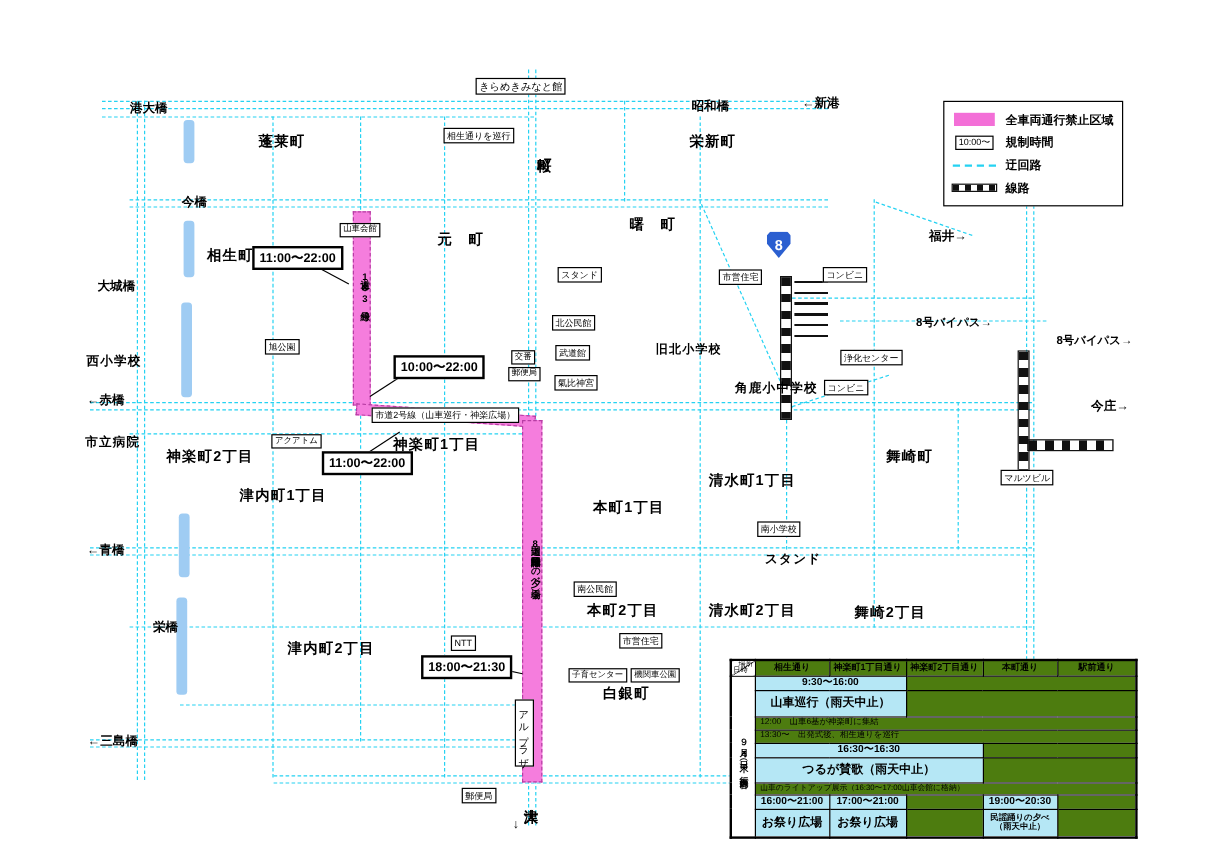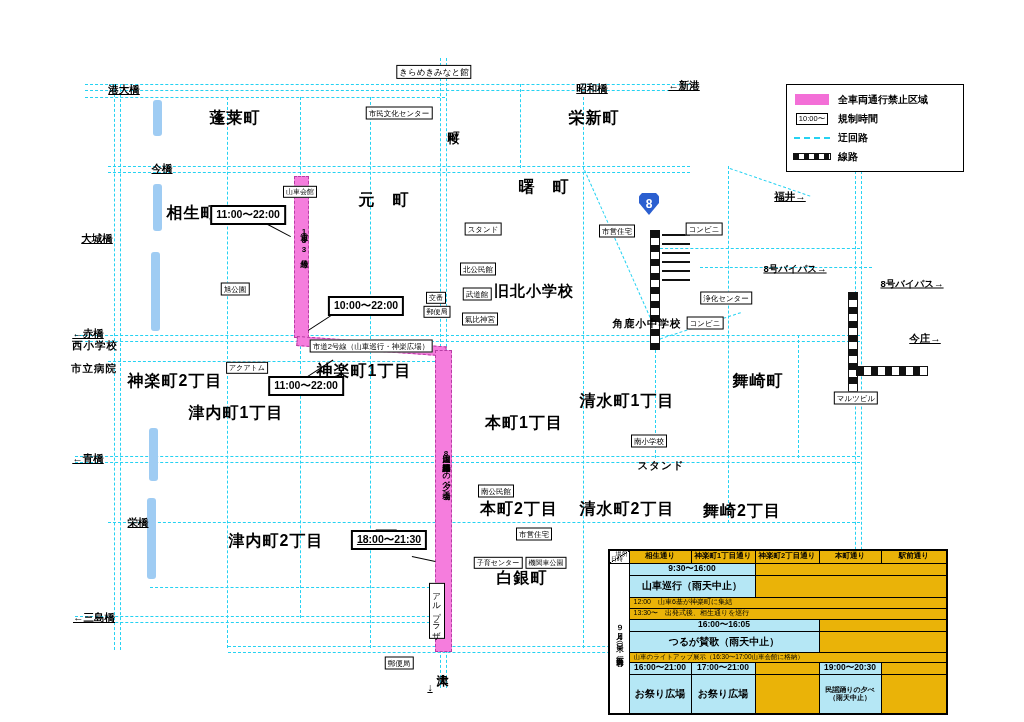--- a/index.html
+++ b/index.html
@@ -19,50 +19,50 @@
   
   .pink { position:absolute; background:#f57ddd; border:1px dashed #b73da4; box-sizing:border-box; z-index:2; }
   
   .rail-v { position:absolute; background:repeating-linear-gradient(180deg,#111 0 7px,#fff 7px 14px); border:1px solid #111; z-index:3; }
   .rail-h { position:absolute; background:repeating-linear-gradient(90deg,#111 0 7px,#fff 7px 14px); border:1px solid #111; z-index:3; }
   .rail-comb { position:absolute; background:repeating-linear-gradient(180deg,#111 0 2px,transparent 2px 9px); z-index:3; }
   
   .arrow { position:absolute; border-top:1.5px solid #000; transform-origin:left top; z-index:4; }
   
   .lb { position:absolute; transform:translate(-50%,-50%); white-space:nowrap; z-index:5; }
-  .town  { font-size:16px; font-weight:bold; letter-spacing:1px; }
+  .town  { font-size:12px; font-weight:bold; letter-spacing:1px; }
   .vtown { writing-mode:vertical-rl; text-orientation:upright; font-size:12px; font-weight:bold; }
-  .edge  { font-size:10.5px; font-weight:bold;text-decoration:underline; }
+  .edge  { font-size:10.5px; font-weight:bold; }
   .box   { font-size:8.5px; background:#fff; border:1px solid #000; padding:1px 2px; line-height:1.2; }
   .vbox  { writing-mode:vertical-rl; text-orientation:upright; font-size:8.5px; background:#fff; border:1px solid #000; padding:3px 1px; }
   .roadv { writing-mode:vertical-rl; text-orientation:upright; font-size:8px; font-weight:bold; }
   .time  { font-size:10.5px; font-weight:bold; background:#fff; border:2px solid #000; padding:1px 4px; z-index:6; }
   .shield{ width:20px; height:22px; background:#2b5fd0; color:#fff; font-size:12px; font-weight:bold;
            display:flex; align-items:center; justify-content:center;
            clip-path:polygon(50% 100%,0% 45%,0% 15%,15% 0%,85% 0%,100% 15%,100% 45%); z-index:6; }
   
   #title-box { position:absolute; left:548px; top:45px; width:388px; height:30px; background:#fff;
     border:2px solid #000; display:flex; align-items:center; justify-content:center; gap:8px; z-index:10; }
   #title-box .t-main, #title-box .t-date { font-size:15px; font-weight:bold; }
   #title-box .t-time { font-size:17px; font-weight:bold; font-style:italic; font-family:"DejaVu Serif",serif; }
   
-  #legend { position:absolute; left:786px; top:84px; width:178px; height:88px; background:#fff;
+  #legend { position:absolute; left:786px; top:84px; width:150px; height:88px; background:#fff;
     border:1.5px solid #000; z-index:10; padding:5px 6px; box-sizing:border-box; }
   .leg-row { display:flex; align-items:center; height:19px; gap:7px; }
   .leg-sw { flex:0 0 38px; display:flex; justify-content:center; align-items:center; }
   .leg-label { font-size:10px; font-weight:bold; }
   .sw-pink { width:34px; height:11px; background:#f36fd7; }
   .sw-time { font-size:7.5px; border:1px solid #000; padding:0 2px; background:#fff; }
   .sw-detour { width:36px; border-top:2px dashed #25d2f2; }
   .sw-rail { width:36px; height:5px; background:repeating-linear-gradient(90deg,#111 0 5px,#fff 5px 10px); border:1px solid #111; }
   
   #sched { position:absolute; left:608px; top:549px; z-index:10; background:#fff;
     border-collapse:collapse; table-layout:fixed; }
   #sched td { border:1px solid #000; padding:0; text-align:center; vertical-align:middle;
-    overflow:hidden; background:#eab308; line-height:1.15; }
+    overflow:hidden; background:#4d7c0f; line-height:1.15; }
   #sched { border:2px solid #000; }
   #sched td.hd { font-size:7.5px; font-weight:bold; }
   #sched td.cy { background:#b5e7f5; }
   #sched td.ct { font-size:8.5px; font-weight:bold; }
   #sched td.ev { font-size:10px; font-weight:bold; }
   #sched td.ev2{ font-size:7px; font-weight:bold; }
   #sched td.note { font-size:7px; text-align:left; padding-left:4px; }
   #sched td.corner { position:relative;
     background:linear-gradient(to bottom right, #fff 48%, #000 49%, #000 51%, #fff 52%); }
   #sched td.corner .cp { position:absolute; top:0; right:1px; font-size:6px; }
@@ -137,42 +137,42 @@
       <div class="lb town" style="left: 236px; top: 413px;">津内町1丁目</div>
       <div class="lb town" style="left: 524px; top: 423px;">本町1丁目</div>
       <div class="lb town" style="left: 627px; top: 401px;">清水町1丁目</div>
       <div class="lb town" style="left: 758px; top: 381px;">舞崎町</div>
       <div class="lb town" style="left: 236px; top: 541px; margin-left: 40px;">津内町2丁目</div>
       <div class="lb town" style="left: 519px; top: 509px;">本町2丁目</div>
       <div class="lb town" style="left: 627px; top: 509px;">清水町2丁目</div>
       <div class="lb town" style="left: 742px; top: 511px;">舞崎2丁目</div>
       <div class="lb town" style="left: 522px; top: 578px;">白銀町</div>
       <div class="lb town" style="left: 94px; top: 369px; font-size: 10.5px;">市立病院</div>
-      <div class="lb town" style="left: 95px; top: 301px; font-size: 10.5px; margin-top: 45px;">西小学校</div>
-      <div class="lb town" style="left: 534px; top: 291px; font-size: 15px;">旧北小学校</div>
+      <div class="lb town" style="left: 95px; top: 301px; font-size: 10.5px;">西小学校</div>
+      <div class="lb town" style="left: 574px; top: 291px; font-size: 10px;">旧北小学校</div>
       <div class="lb town" style="left: 647px; top: 324px; font-size: 10.5px;">角鹿小中学校</div>
       <div class="lb town" style="left: 661px; top: 466px; font-size: 10.5px;">スタンド</div>
       <div class="lb vtown" style="left: 453px; top: 122px;">桜町</div>
       <div class="lb vtown" style="left: 442px; top: 664px;">大津</div>
       <div class="lb edge" style="left: 430px; top: 687px;">↓</div>
       <div class="lb edge" style="left: 124px; top: 90px;">港大橋</div>
       <div class="lb edge" style="left: 592px; top: 89px;">昭和橋</div>
       <div class="lb edge" style="left: 684px; top: 86px;">←新港</div>
       <div class="lb edge" style="left: 162px; top: 169px;">今橋</div>
       <div class="lb edge" style="left: 790px; top: 197px;">福井→</div>
       <div class="lb edge" style="left: 97px; top: 239px;">大城橋</div>
       <div class="lb edge" style="left: 88px; top: 334px;">←赤橋</div>
       <div class="lb edge" style="left: 795px; top: 269px; font-size: 9.5px;">8号バイパス→</div>
       <div class="lb edge" style="left: 912px; top: 284px; font-size: 9.5px;">8号バイパス→</div>
       <div class="lb edge" style="left: 925px; top: 339px;">今庄→</div>
       <div class="lb edge" style="left: 88px; top: 459px;">←青橋</div>
       <div class="lb edge" style="left: 138px; top: 523px;">栄橋</div>
       <div class="lb edge" style="left: 94px; top: 618px;">←三島橋</div>
       <div class="lb box" style="left: 434px; top: 72px;">きらめきみなと館</div>
-      <div class="lb box" style="left: 399px; top: 113px; font-size: 7.5px;">市民文化センター</div>
+      <div class="lb box" style="left: 399px; top: 113px; font-size: 7.5px;">相生通りを巡行</div>
       <div class="lb box" style="left: 300px; top: 192px; font-size: 7px;">山車会館</div>
       <div class="lb box" style="left: 483px; top: 229px; font-size: 7.5px;">スタンド</div>
       <div class="lb box" style="left: 617px; top: 231px; font-size: 7.5px;">市営住宅</div>
       <div class="lb box" style="left: 704px; top: 229px; font-size: 7.5px;">コンビニ</div>
       <div class="lb box" style="left: 478px; top: 269px; font-size: 7.5px;">北公民館</div>
       <div class="lb box" style="left: 477px; top: 294px; font-size: 7.5px;">武道館</div>
       <div class="lb box" style="left: 480px; top: 319px; font-size: 7.5px;">氣比神宮</div>
       <div class="lb box" style="left: 726px; top: 298px; font-size: 7.5px;">浄化センター</div>
       <div class="lb box" style="left: 705px; top: 323px; font-size: 7.5px;">コンビニ</div>
       <div class="lb box" style="left: 235px; top: 289px; font-size: 7.5px;">旭公園</div>
@@ -187,21 +187,21 @@
       <div class="lb box" style="left: 498px; top: 563px; font-size: 7px;">子育センター</div>
       <div class="lb box" style="left: 546px; top: 563px; font-size: 7px;">機関車公園</div>
       <div class="lb box" style="left: 399px; top: 663px; font-size: 7.5px;">郵便局</div>
       <div class="lb box" style="left: 371px; top: 346px; font-size: 7.5px;">市道2号線（山車巡行・神楽広場）</div>
       <div class="lb vbox" style="left: 437px; top: 611px;">アルプラザ</div>
       <div class="lb roadv" style="left: 303px; top: 240px;">市道183号線</div>
       <div class="lb roadv" style="left: 445px; top: 467px;">国道8号線（民謡踊りの夕べ会場）</div>
       <div class="lb time" style="left: 248px; top: 215px;">11:00〜22:00</div>
       <div class="lb time" style="left: 366px; top: 306px;">10:00〜22:00</div>
       <div class="lb time" style="left: 306px; top: 386px;">11:00〜22:00</div>
-      <div class="lb time" style="left: 389px; top: 540px; text-decoration: underline;">18:00〜21:30</div>
+      <div class="lb time" style="left: 389px; top: 556px;">18:00〜21:30</div>
       <div class="lb shield" style="left: 649px; top: 204px;">8</div>
     </div>
 
 
   <div id="legend">
     <div class="leg-row">
       <span class="leg-sw">
           <span class="sw-pink"></span>
         </span>
       <span class="leg-label">全車両通行禁止区域</span>
@@ -258,38 +258,38 @@
       <td colspan="2" class="cy ev">山車巡行（雨天中止）</td>
       <td colspan="3"></td>
     </tr>
     <tr style="height:11px">
       <td colspan="5" class="note">12:00　山車6基が神楽町に集結</td>
     </tr>
     <tr style="height:11px">
       <td colspan="5" class="note">13:30〜　出発式後、相生通りを巡行</td>
     </tr>
     <tr style="height:12px">
-      <td colspan="3" class="cy ct">16:00〜16:05</td>
+      <td colspan="3" class="cy ct">16:30〜16:30</td>
       <td colspan="2"></td>
     </tr>
     <tr style="height:21px">
       <td colspan="3" class="cy ev">つるが賛歌（雨天中止）</td>
       <td colspan="2"></td>
     </tr>
     <tr style="height:10px">
       <td colspan="5" class="note" style="font-size:6.5px">山車のライトアップ展示（16:30〜17:00山車会館に格納）</td>
     </tr>
     <tr style="height:12px">
       <td class="cy ct">16:00〜21:00</td>
       <td class="cy ct">17:00〜21:00</td>
       <td></td>
       <td class="cy ct">19:00〜20:30</td>
       <td></td>
     </tr>
-    <tr style="height:40px">
+    <tr style="height:24px">
       <td class="cy ev">お祭り広場</td>
       <td class="cy ev">お祭り広場</td>
       <td></td>
       <td class="cy ev2">民謡踊りの夕べ（雨天中止）</td>
       <td></td>
     </tr>
   </tbody>
     </table>
 
 </div>

